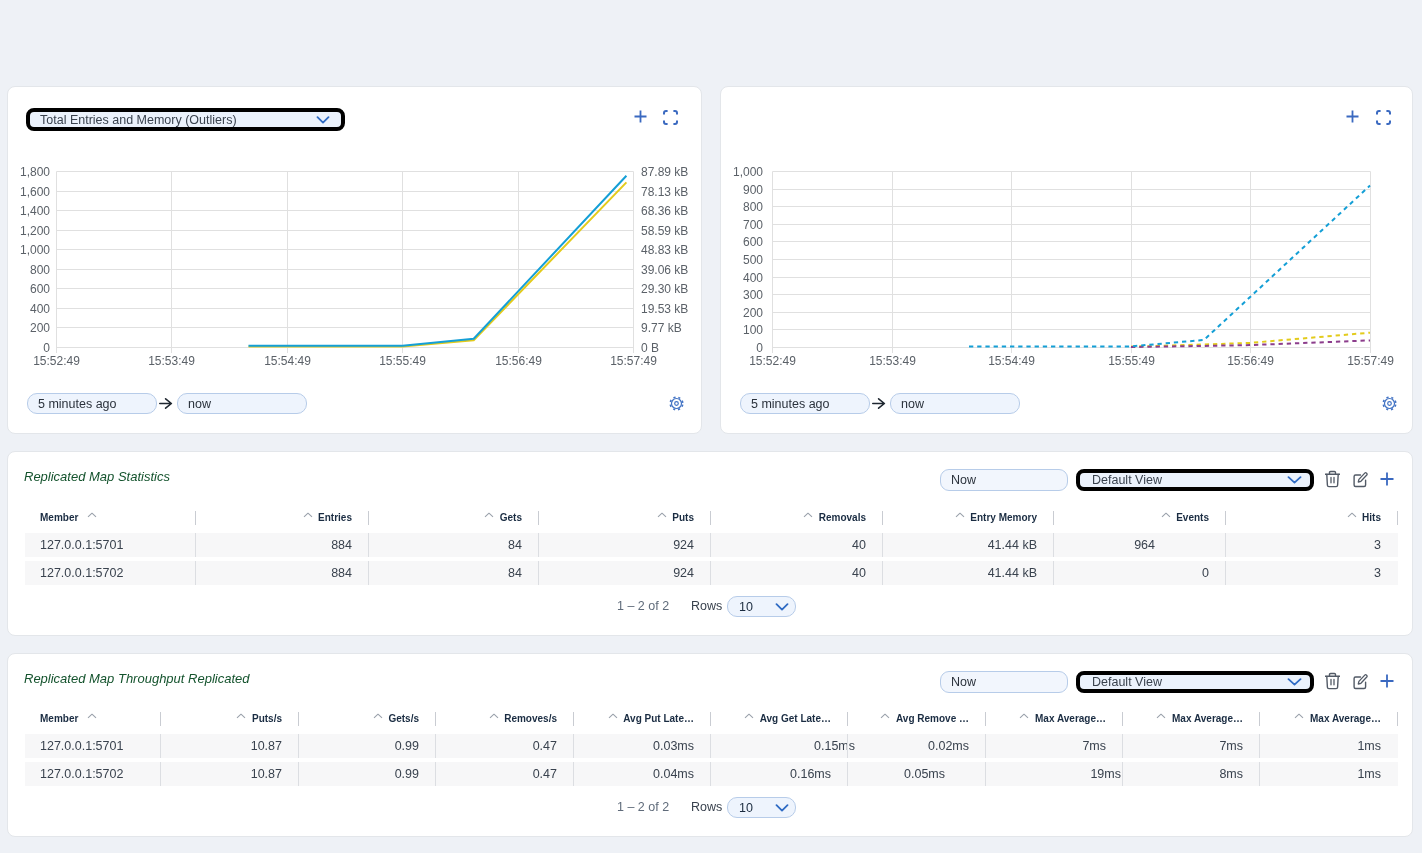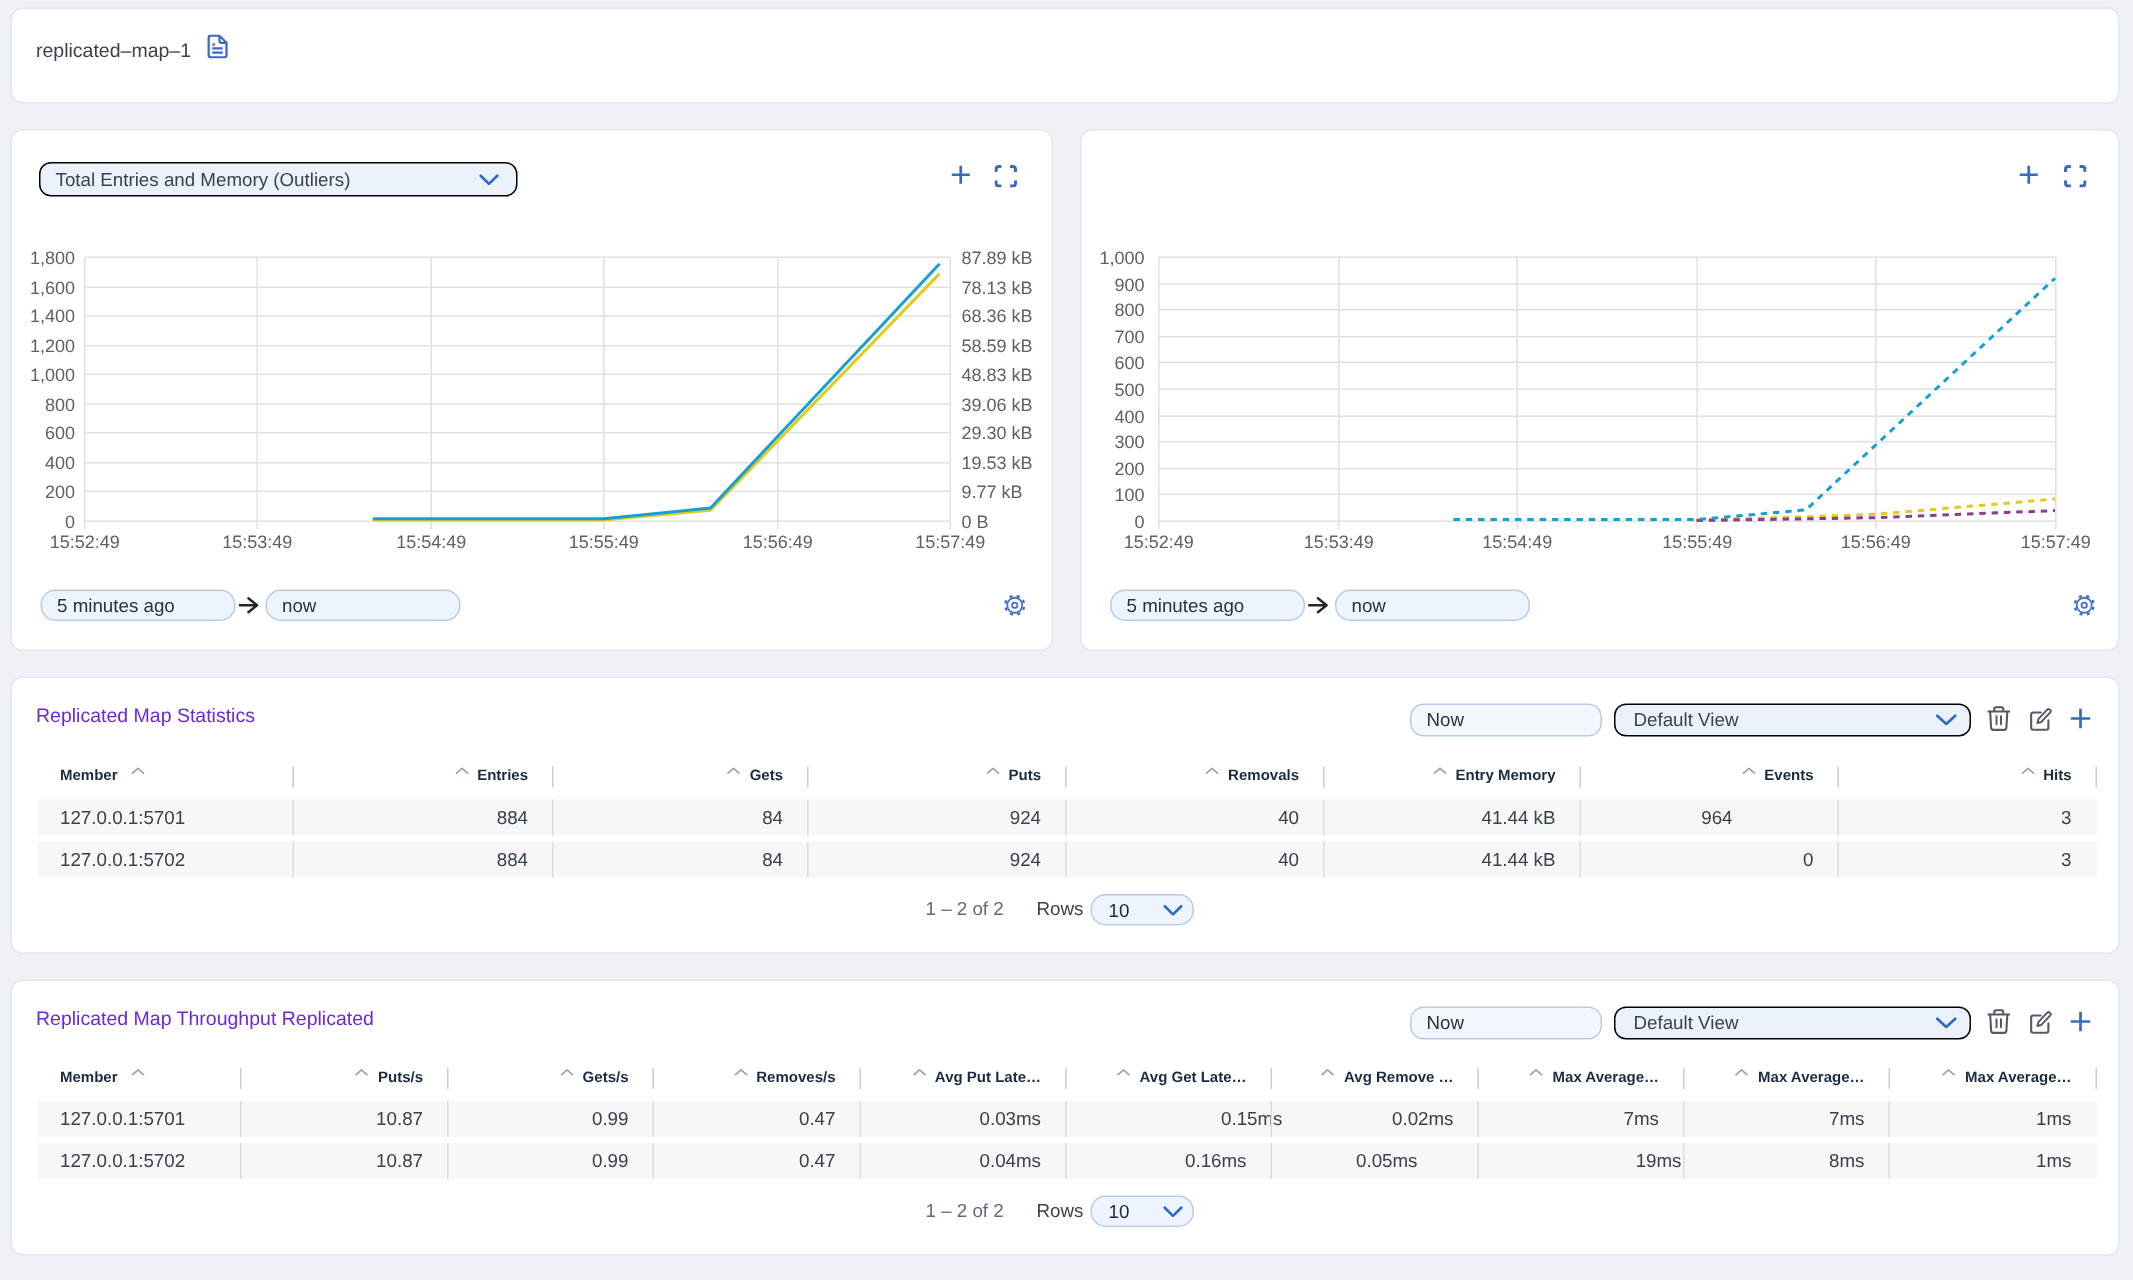--- a/index.html
+++ b/index.html
@@ -1,50 +1,41 @@
 <!DOCTYPE html>
 <html><head>
 <meta charset="utf-8">
 <style>
 * { margin:0; padding:0; box-sizing:border-box; }
 html,body { width:1422px; height:853px; background:#eef1f6; font-family:"Liberation Sans", sans-serif; overflow:hidden; }
 .page { position:relative; width:1422px; height:853px; }
 .card { position:absolute; background:#ffffff; border:1px solid #e3e6ea; border-radius:8px; }
-.ddl { position:absolute; background:#ebf2fc; border:1px solid #000000; border-radius:8px; color:#39424e; font-size:12.5px; }
+.ddl { position:absolute; background:#ebf2fc; border:4px solid #000000; border-radius:8px; color:#39424e; font-size:12.5px; }
 .ddl .lbl { position:absolute; left:12px; top:50%; transform:translateY(-50%); white-space:nowrap; }
 .ddl svg.chev { position:absolute; right:11px; top:50%; transform:translateY(-50%); }
 .pill { position:absolute; background:#eef4fd; border:1px solid #b7cce9; border-radius:10px; color:#2b323c; font-size:12.5px; }
 .pill .lbl { position:absolute; left:10px; top:50%; transform:translateY(-50%); white-space:nowrap; }
 .pill svg.chev { position:absolute; top:50%; transform:translateY(-50%); }
 .icon { position:absolute; }
 .thead { position:absolute; font-size:10px; font-weight:bold; color:#1a2c42; }
 .thead .c { position:absolute; top:0; height:16px; line-height:16px; white-space:nowrap; }
 .thead .r { text-align:right; }
 .thead .sep { position:absolute; top:1px; width:1px; height:14px; background:#c9ccd2; }
 .trow { position:absolute; left:17px; width:1373px; height:24px; background:#f7f7f8; font-size:12.5px; color:#39424e; }
 .trow .c { position:absolute; top:0; height:24px; line-height:24px; white-space:nowrap; }
 .trow .r { text-align:right; }
 .trow .sep { position:absolute; top:0; width:1px; height:24px; background:#dcdee2; }
 .pgn { position:absolute; font-size:12.5px; color:#5f6b7a; }
-.ctitle { position:absolute; left:16px; font-size:13px; line-height:15px; color:#6d28d9; white-space:nowrap; }
+.ctitle { position:absolute; left:16px; font-size:13px; line-height:15px; color:#14532d; white-space:nowrap;font-style:italic; }
 text { font-family:"Liberation Sans", sans-serif; }
 </style>
 </head>
 <body>
 <div class="page">
 
-<div class="card" style="left:7px;top:5px;width:1406px;height:64px">
-  <div style="position:absolute;left:16px;top:17px;font-size:13px;line-height:21px;color:#39424e;">replicated–map–1</div>
-  <svg class="icon" style="left:130px;top:17px" width="15" height="16" viewBox="0 0 15 16">
-    <path d="M2.6 0.8 H8.3 L13 5.5 V13.7 Q13 15.2 11.5 15.2 H2.6 Q1.1 15.2 1.1 13.7 V2.3 Q1.1 0.8 2.6 0.8 Z" fill="none" stroke="#3a69c0" stroke-width="1.5" stroke-linejoin="round"></path>
-    <path d="M8.3 0.8 V4.1 Q8.3 5.5 9.7 5.5 H13" fill="none" stroke="#3a69c0" stroke-width="1.5" stroke-linejoin="round"></path>
-    <rect x="3.5" y="5.7" width="2" height="2" fill="#6c8fd2"></rect>
-    <path d="M3.5 9.3 H10.5 M3.5 12.1 H10.5" stroke="#3a69c0" stroke-width="1.5"></path>
-  </svg>
-</div>
 
 <div class="card" style="left:7px;top:86px;width:695px;height:348px">
   <div class="ddl" style="left:18px;top:21px;width:319px;height:23px">
     <span class="lbl" style="left:10px">Total Entries and Memory (Outliers)</span>
     <svg class="chev" width="14" height="8" viewBox="0 0 14 8">
           <path d="M1.5 1.2 L7.0 6.6 L12.5 1.2" stroke="#2f6bc4" stroke-width="1.8" fill="none" stroke-linecap="round" stroke-linejoin="round"></path>
         </svg>
   </div>
   <svg class="icon" style="left:626px;top:23px" width="13" height="13" viewBox="0 0 13 13">
         <path d="M6.5 0.5 V12.5 M0.5 6.5 H12.5" stroke="#3a69c0" stroke-width="1.8"></path>

